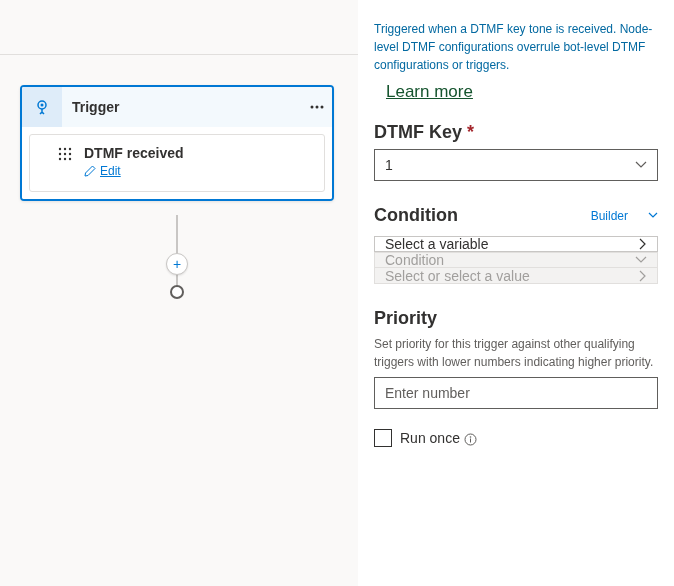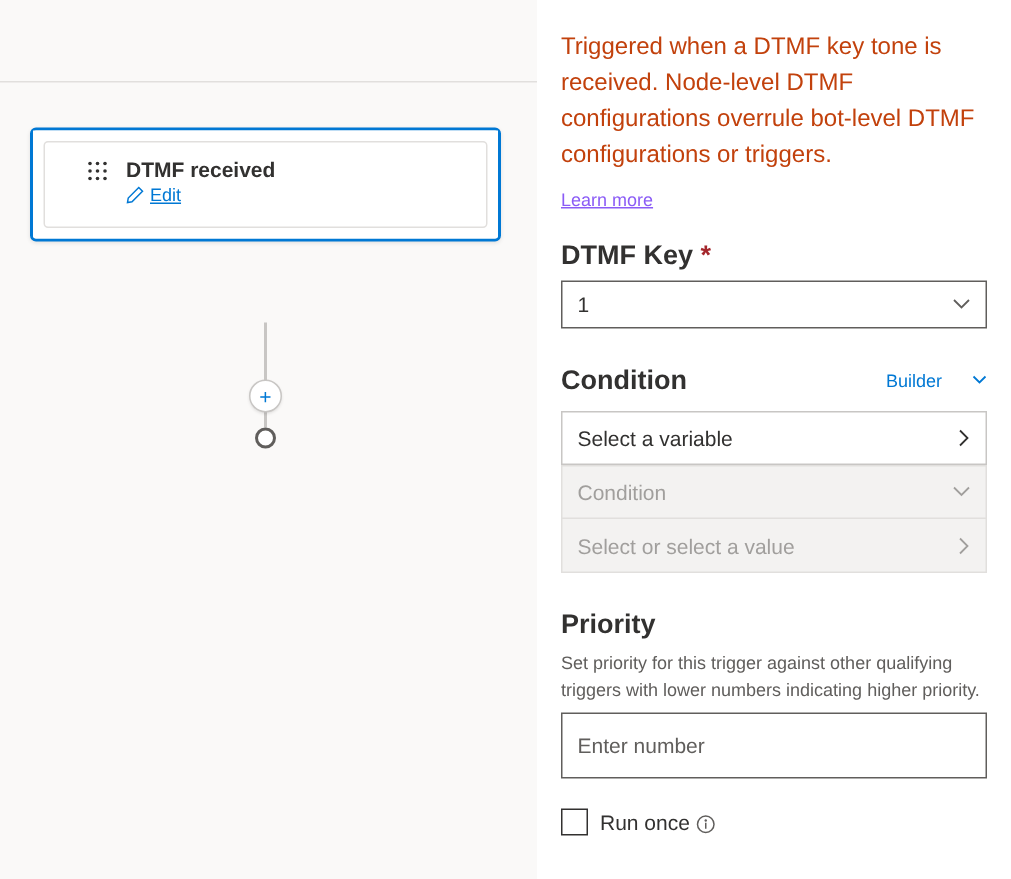--- a/index.html
+++ b/index.html
@@ -2,37 +2,37 @@
 <html><head>
   <meta charset="utf-8">
   <style>
     * { box-sizing: border-box; margin: 0; padding: 0; font-family: "Segoe UI", -apple-system, sans-serif; }
     body { width: 674px; height: 586px; background: #faf9f8; display: flex; overflow: hidden; }
     .canvas { flex: 1; position: relative; background: #faf9f8; border-top: 1px solid #e1dfdd; margin-top: 54px; }
     .sidepanel { width: 316px; background: #fff; padding: 20px 16px; overflow-y: auto; }
     .panel-header { display: flex; justify-content: space-between; align-items: center; margin-bottom: 10px; }
     .panel-title { font-size: 18px; font-weight: 600; color: #323130; }
     .close-btn { width: 20px; height: 20px; display: flex; align-items: center; justify-content: center; cursor: pointer; }
-    .panel-desc { font-size: 16px; color: #c2410c; line-height: 1.5; margin-bottom: 8px; }
-    .learn-more { font-size: 12px; color: #8b5cf6; text-decoration: underline; cursor: pointer; display: inline-block; margin-bottom: 20px; }
+    .panel-desc { font-size: 12px; color: #0369a1; line-height: 1.5; margin-bottom: 8px; }
+    .learn-more { font-size: 17px; color: #14532d; text-decoration: underline; cursor: pointer; display: inline-block; margin-bottom: 20px; margin-left: 12px; }
     .field-label { font-size: 18px; font-weight: 600; color: #323130; margin-bottom: 6px; }
     .required { color: #a4262c; }
     .select-wrap { border: 1px solid #605e5c; height: 32px; display: flex; align-items: center; justify-content: space-between; padding: 0 10px; background: #fff; margin-bottom: 24px; cursor: pointer; }
     .select-val { font-size: 14px; color: #323130; }
     .chev { flex-shrink: 0; }
     .section-head { display: flex; justify-content: space-between; align-items: center; margin-bottom: 10px; }
     .builder-toggle { font-size: 12px; color: #0078d4; cursor: pointer; display: flex; align-items: center; gap: 20px; }
     .cond-block { margin-bottom: 24px; }
-    .cond-row { border: 1px solid #c8c6c4; height: 36px; display: flex; align-items: center; justify-content: space-between; padding: 0 10px; background: #fff; cursor: pointer; }
+    .cond-row { border: 1px solid #c8c6c4; height: 16px; display: flex; align-items: center; justify-content: space-between; padding: 0 10px; background: #fff; cursor: pointer; }
     .cond-row.disabled { background: #f3f2f1; border-color: #e1dfdd; cursor: default; }
     .cond-row.disabled + .cond-row.disabled { border-top: none; }
     .cond-row-text { font-size: 14px; color: #323130; }
     .cond-row.disabled .cond-row-text { color: #a19f9d; }
     .helper { font-size: 12px; color: #605e5c; line-height: 1.5; margin-bottom: 6px; }
-    .text-input { width: 100%; border: 1px solid #605e5c; height: 44px; padding: 0 10px; font-size: 14px; margin-bottom: 20px; }
+    .text-input { width: 100%; border: 1px solid #605e5c; height: 32px; padding: 0 10px; font-size: 14px; margin-bottom: 20px; }
     .text-input::placeholder { color: #605e5c; }
     .checkbox-row { display: flex; align-items: center; gap: 8px; }
     .checkbox { width: 18px; height: 18px; border: 1px solid #323130; cursor: pointer; }
     .checkbox-label { font-size: 14px; color: #323130; display: flex; align-items: flex-end; gap: 4px; }
     .info-icon { width: 14px; height: 14px; display: inline-flex; align-items: center; justify-content: center; }
 
     
     .node-card { position: absolute; left: 20px; top: 30px; width: 314px; border: 2px solid #0078d4; border-radius: 4px; background: #fff; box-shadow: 0 1px 3px rgba(0,0,0,0.1); }
     .node-head { display: flex; align-items: center; height: 40px; background: #f3f9fd; border-top-left-radius: 2px; border-top-right-radius: 2px; }
     .node-icon-wrap { width: 40px; height: 40px; display: flex; align-items: center; justify-content: center; background: #deecf9; border-top-left-radius: 2px; }
@@ -46,20 +46,37 @@
     .edit-link { font-size: 12px; color: #0078d4; text-decoration: underline; cursor: pointer; display: inline-flex; align-items: center; gap: 4px; }
     .connector-line { position: absolute; left: 176px; top: 160px; width: 2px; height: 70px; background: #c8c6c4; }
     .plus-circle { position: absolute; left: 166px; top: 198px; width: 22px; height: 22px; border-radius: 50%; background: #fff; border: 1px solid #c8c6c4; display: flex; align-items: center; justify-content: center; cursor: pointer; color: #0078d4; font-size: 14px; box-shadow: 0 1px 2px rgba(0,0,0,0.1); }
     .end-circle { position: absolute; left: 170px; top: 230px; width: 14px; height: 14px; border-radius: 50%; background: #fff; border: 2px solid #605e5c; }
   </style>
 </head>
 <body>
 
 <div class="canvas">
   <div class="node-card">
+    <div class="node-head">
+      <div class="node-icon-wrap">
+        <svg width="16" height="16" viewBox="0 0 16 16" fill="none">
+            <circle cx="8" cy="6" r="4" stroke="#0078d4" stroke-width="1.5"></circle>
+            <circle cx="8" cy="6" r="1.5" fill="#0078d4"></circle>
+            <path d="M8 10 L8 13 M6 15 L8 13 L10 15" stroke="#0078d4" stroke-width="1.5" fill="none"></path>
+          </svg>
+      </div>
+      <div class="node-head-title">Trigger</div>
+      <div class="node-menu">
+        <svg width="14" height="4" viewBox="0 0 14 4">
+            <circle cx="2" cy="2" r="1.5" fill="#323130"></circle>
+            <circle cx="7" cy="2" r="1.5" fill="#323130"></circle>
+            <circle cx="12" cy="2" r="1.5" fill="#323130"></circle>
+          </svg>
+      </div>
+    </div>
     <div class="node-body">
       <div class="sub-card">
         <div class="sub-icon">
           <svg width="14" height="16" viewBox="0 0 14 16">
               <circle cx="2" cy="2" r="1.2" fill="#323130"></circle>
               <circle cx="7" cy="2" r="1.2" fill="#323130"></circle>
               <circle cx="12" cy="2" r="1.2" fill="#323130"></circle>
               <circle cx="2" cy="7" r="1.2" fill="#323130"></circle>
               <circle cx="7" cy="7" r="1.2" fill="#323130"></circle>
               <circle cx="12" cy="7" r="1.2" fill="#323130"></circle>

